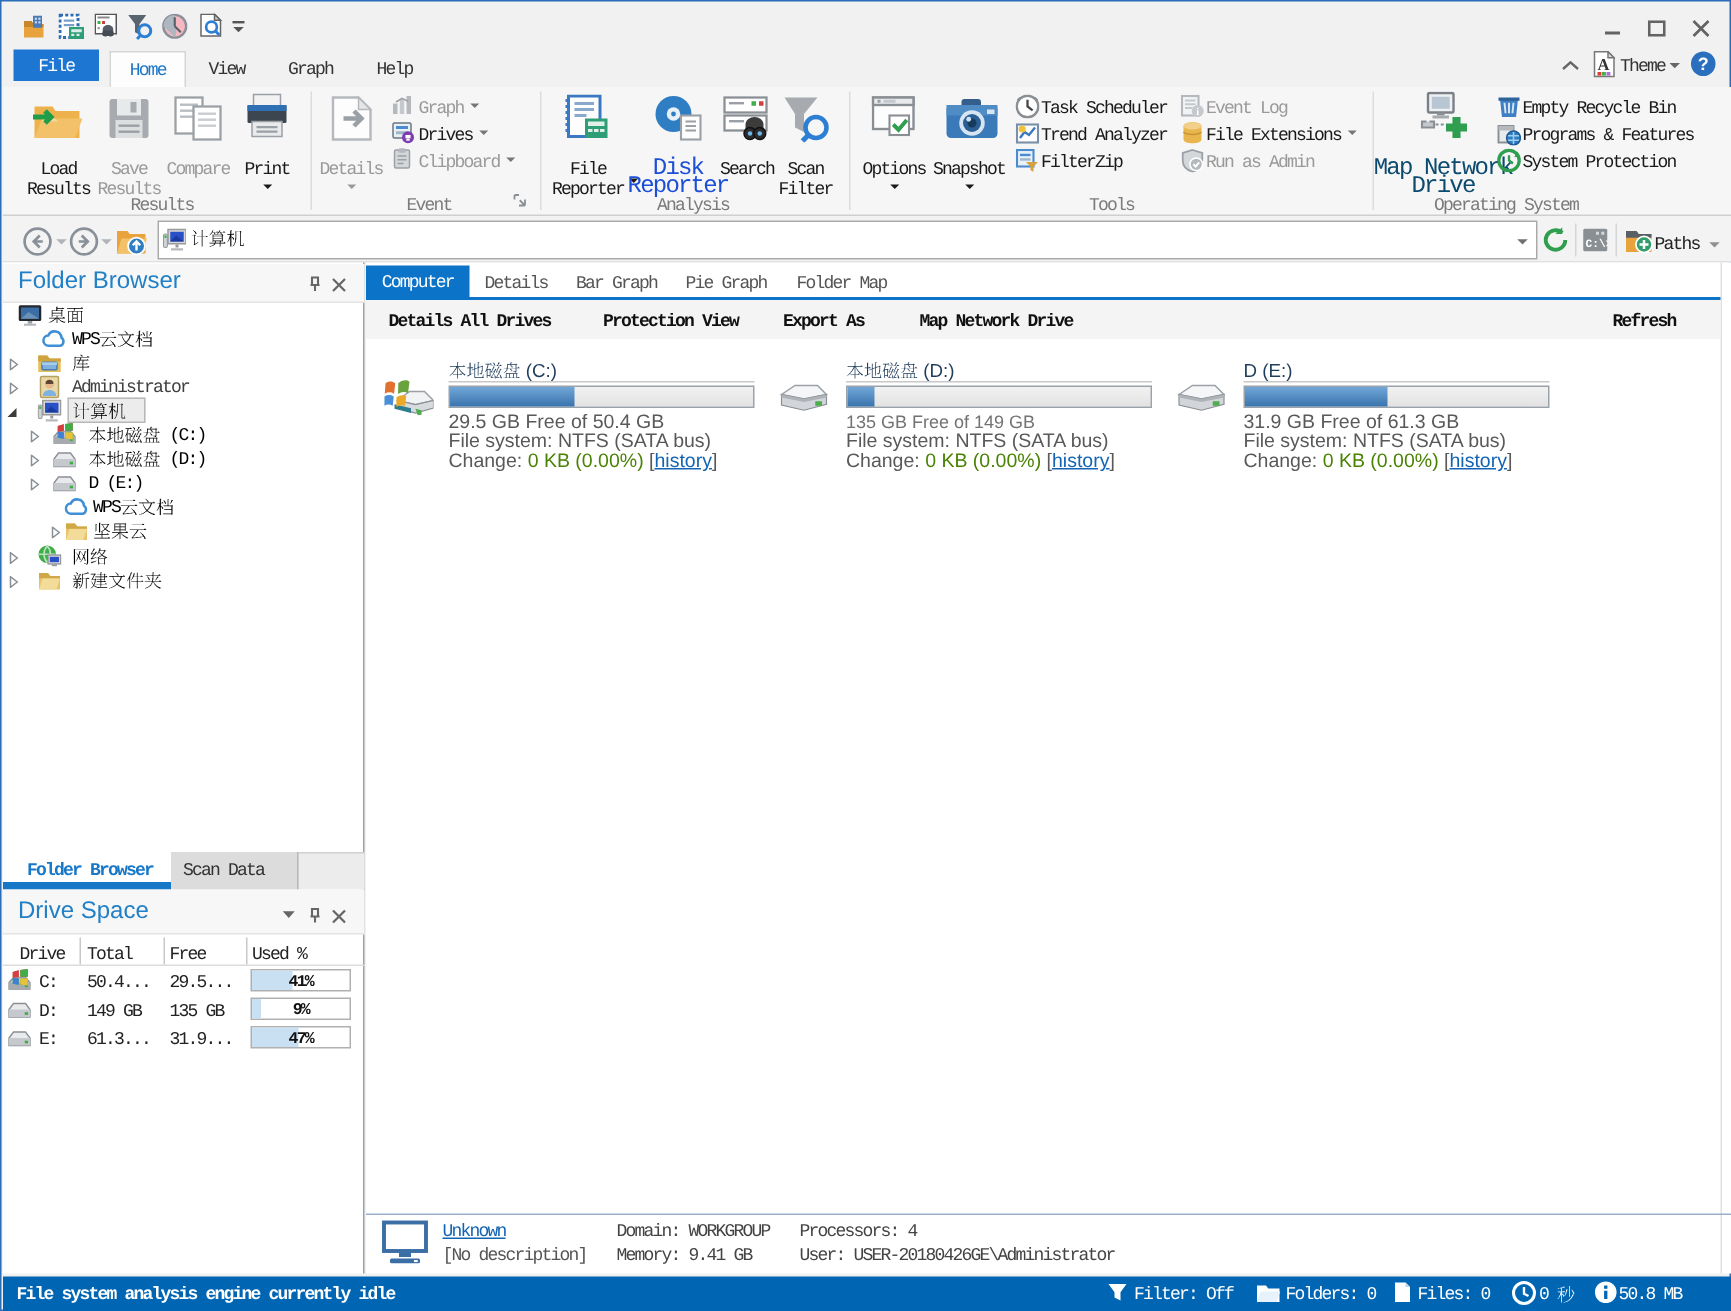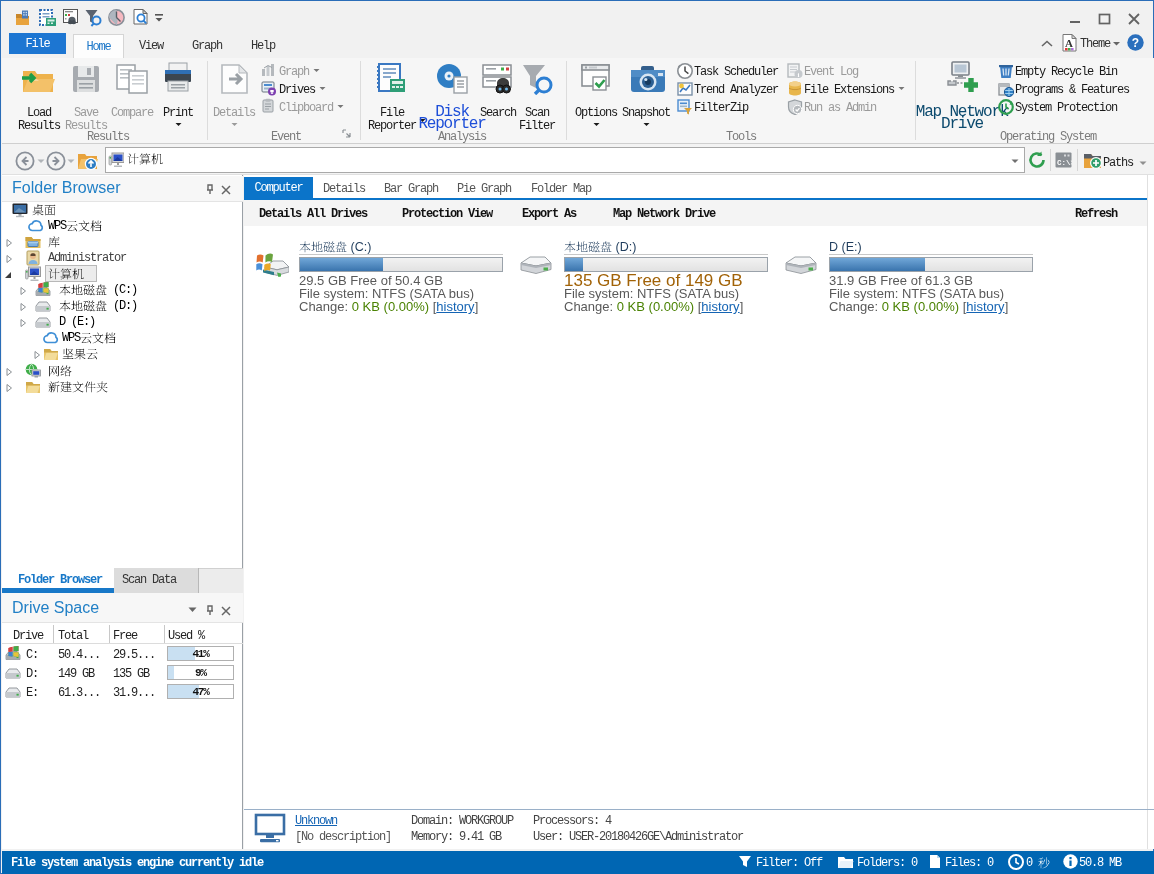--- a/index.html
+++ b/index.html
@@ -347,21 +347,21 @@
       <path d="M7 9.5h8M7 12.5h8M11 6.5v9" stroke="#9fd0f0" stroke-width="1"></path>
       <circle cx="11" cy="11" r="4.6" fill="none" stroke="#1f5a94"></circle>
     </svg>
 <div class="a" style="left:1014px;top:82px"><span class="m" style="font-size:12px;color:#1a1a1a">Programs &amp; Features</span></div>
 <svg class="a" style="left:997px;top:98px" width="16" height="16" viewBox="0 0 16 16">
       <circle cx="8" cy="8" r="6.8" fill="none" stroke="#2f9e4f" stroke-width="2.2"></circle>
       <path d="M8 4.5V8l2.6 2" stroke="#2f9e4f" stroke-width="1.6" fill="none"></path>
       <path d="M13.5 2l1.8 3.4-3.8 0.4z" fill="#2f9e4f"></path>
     </svg>
 <div class="a" style="left:1014px;top:100px"><span class="m" style="font-size:12px;color:#1a1a1a">System Protection</span></div>
-<div class="a" style="left:955px;top:129px;width:140px;text-align:right"><span class="m" style="font-size:12px;color:#7b7b7b">Operating System</span></div>
+<div class="a" style="left:955px;top:129px;width:140px;text-align:left"><span class="m" style="font-size:12px;color:#7b7b7b">Operating System</span></div>
 <div class="a" style="left:1px;top:143px;width:1152px;height:31px;background:#f3f3f3;border-bottom:1px solid #e0e0e0"></div>
 <svg class="a" style="left:14px;top:150px" width="20" height="20" viewBox="0 0 20 20">
       <circle cx="10" cy="10" r="8.6" fill="none" stroke="#8a9099" stroke-width="1.8"></circle>
       <path d="M11.5 6L7.5 10l4 4M7.5 10h6" stroke="#8a9099" stroke-width="1.8" fill="none"></path>
     </svg>
 <svg class="a" style="left:36px;top:158px" width="8" height="5" viewBox="0 0 8 5">
       <path d="M0.5 0.5l3.5 3.5L7.5 0.5z" fill="#b0b4b8"></path>
     </svg>
 <svg class="a" style="left:45px;top:150px" width="20" height="20" viewBox="0 0 20 20">
       <circle cx="10" cy="10" r="8.6" fill="none" stroke="#8a9099" stroke-width="1.8"></circle>
@@ -663,21 +663,21 @@
     </svg>
 <div class="a" style="left:563px;top:238px;height:15px;display:flex;align-items:center">
       <svg width="48" height="12" viewBox="0 0 192 48" style="flex:none">
         <use href="#g-bdcp" fill="#1f3c5c"></use>
       </svg>
       <span class="s" style="font-size:12.5px;color:#1f3c5c;white-space:pre"> (D:)</span>
     </div>
 <div class="a" style="left:563px;top:253px;width:204px;height:1px;background:#c8c8c8"></div>
 <div class="a" style="left:563px;top:256px;width:204px;height:15px;border:1px solid #9aa2aa;background:linear-gradient(#f2f2f2,#e2e2e2)"></div>
 <div class="a" style="left:564px;top:257px;width:18px;height:13px;background:linear-gradient(#71a7d8,#3a74ad)"></div>
-<div class="a" style="left:563px;top:274px"><span class="s" style="font-size:17px;color:#a16207">135 GB Free of 149 GB</span></div>
+<div class="a" style="left:563px;top:274px"><span class="s" style="font-size:12px;color:#737373">135 GB Free of 149 GB</span></div>
 <div class="a" style="left:563px;top:287px"><span class="s" style="font-size:13px;color:#595959">File system: NTFS (SATA bus)</span></div>
 <div class="a" style="left:563px;top:300px"><span class="s" style="font-size:13px;color:#595959">Change: <span style="color:#4a8203">0 KB (0.00%)</span> [<span style="color:#1464b4;text-decoration:underline">history</span>]</span></div>
 <svg class="a" style="left:782px;top:250px" width="36" height="26" viewBox="0 0 36 26">
       <path d="M3 12l9-6h15l6 6-15 3z" fill="#f5f6f7" stroke="#9aa0a5" stroke-width="1"></path>
       <path d="M3 12l15 3 15-3v6.5l-15 4L3 19z" fill="#d2d5d9" stroke="#8a8f94" stroke-width="0.8"></path>
       <path d="M3 12l15 3 15-3v2l-15 3-15-3z" fill="#aeb3b9"></path>
       <rect x="25.5" y="16.5" width="4.5" height="3" fill="#4cae4c"></rect>
     </svg>
 <div class="a" style="left:828px;top:238px;height:15px;display:flex;align-items:center">
       <span class="s" style="font-size:12.5px;color:#1f3c5c;white-space:pre">D (E:)</span>

